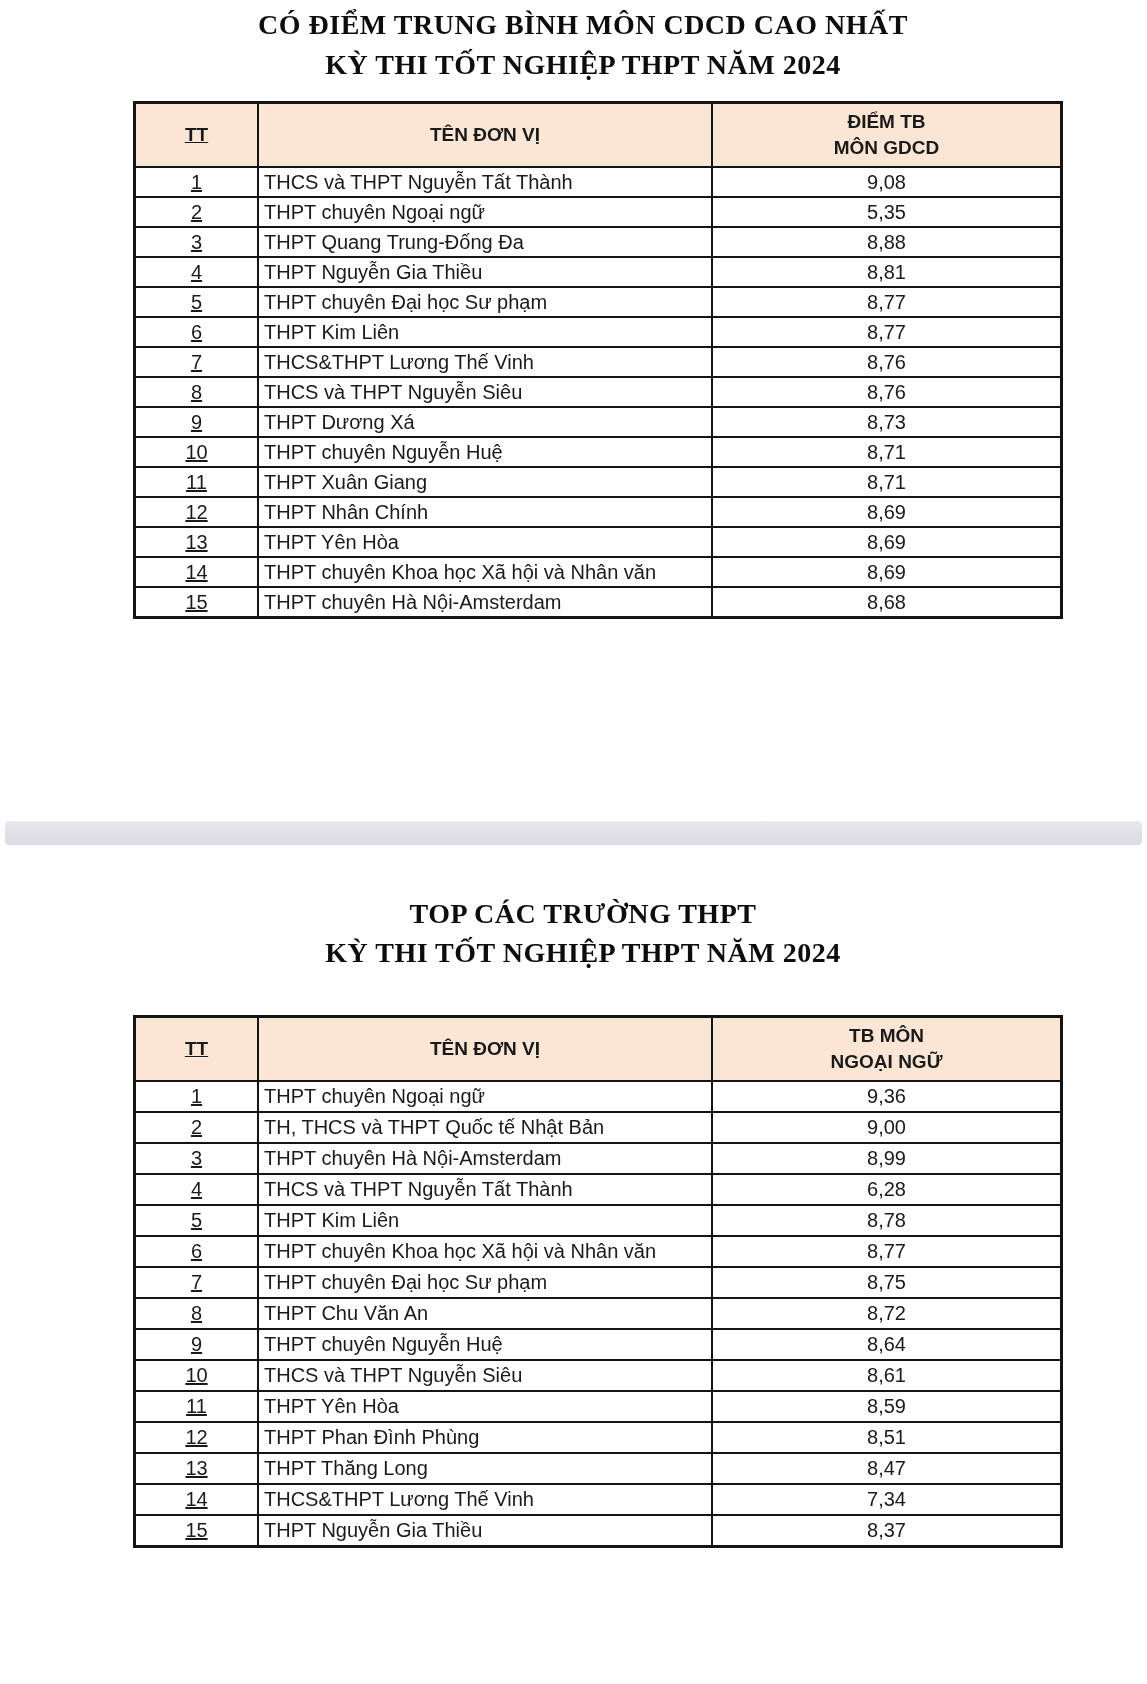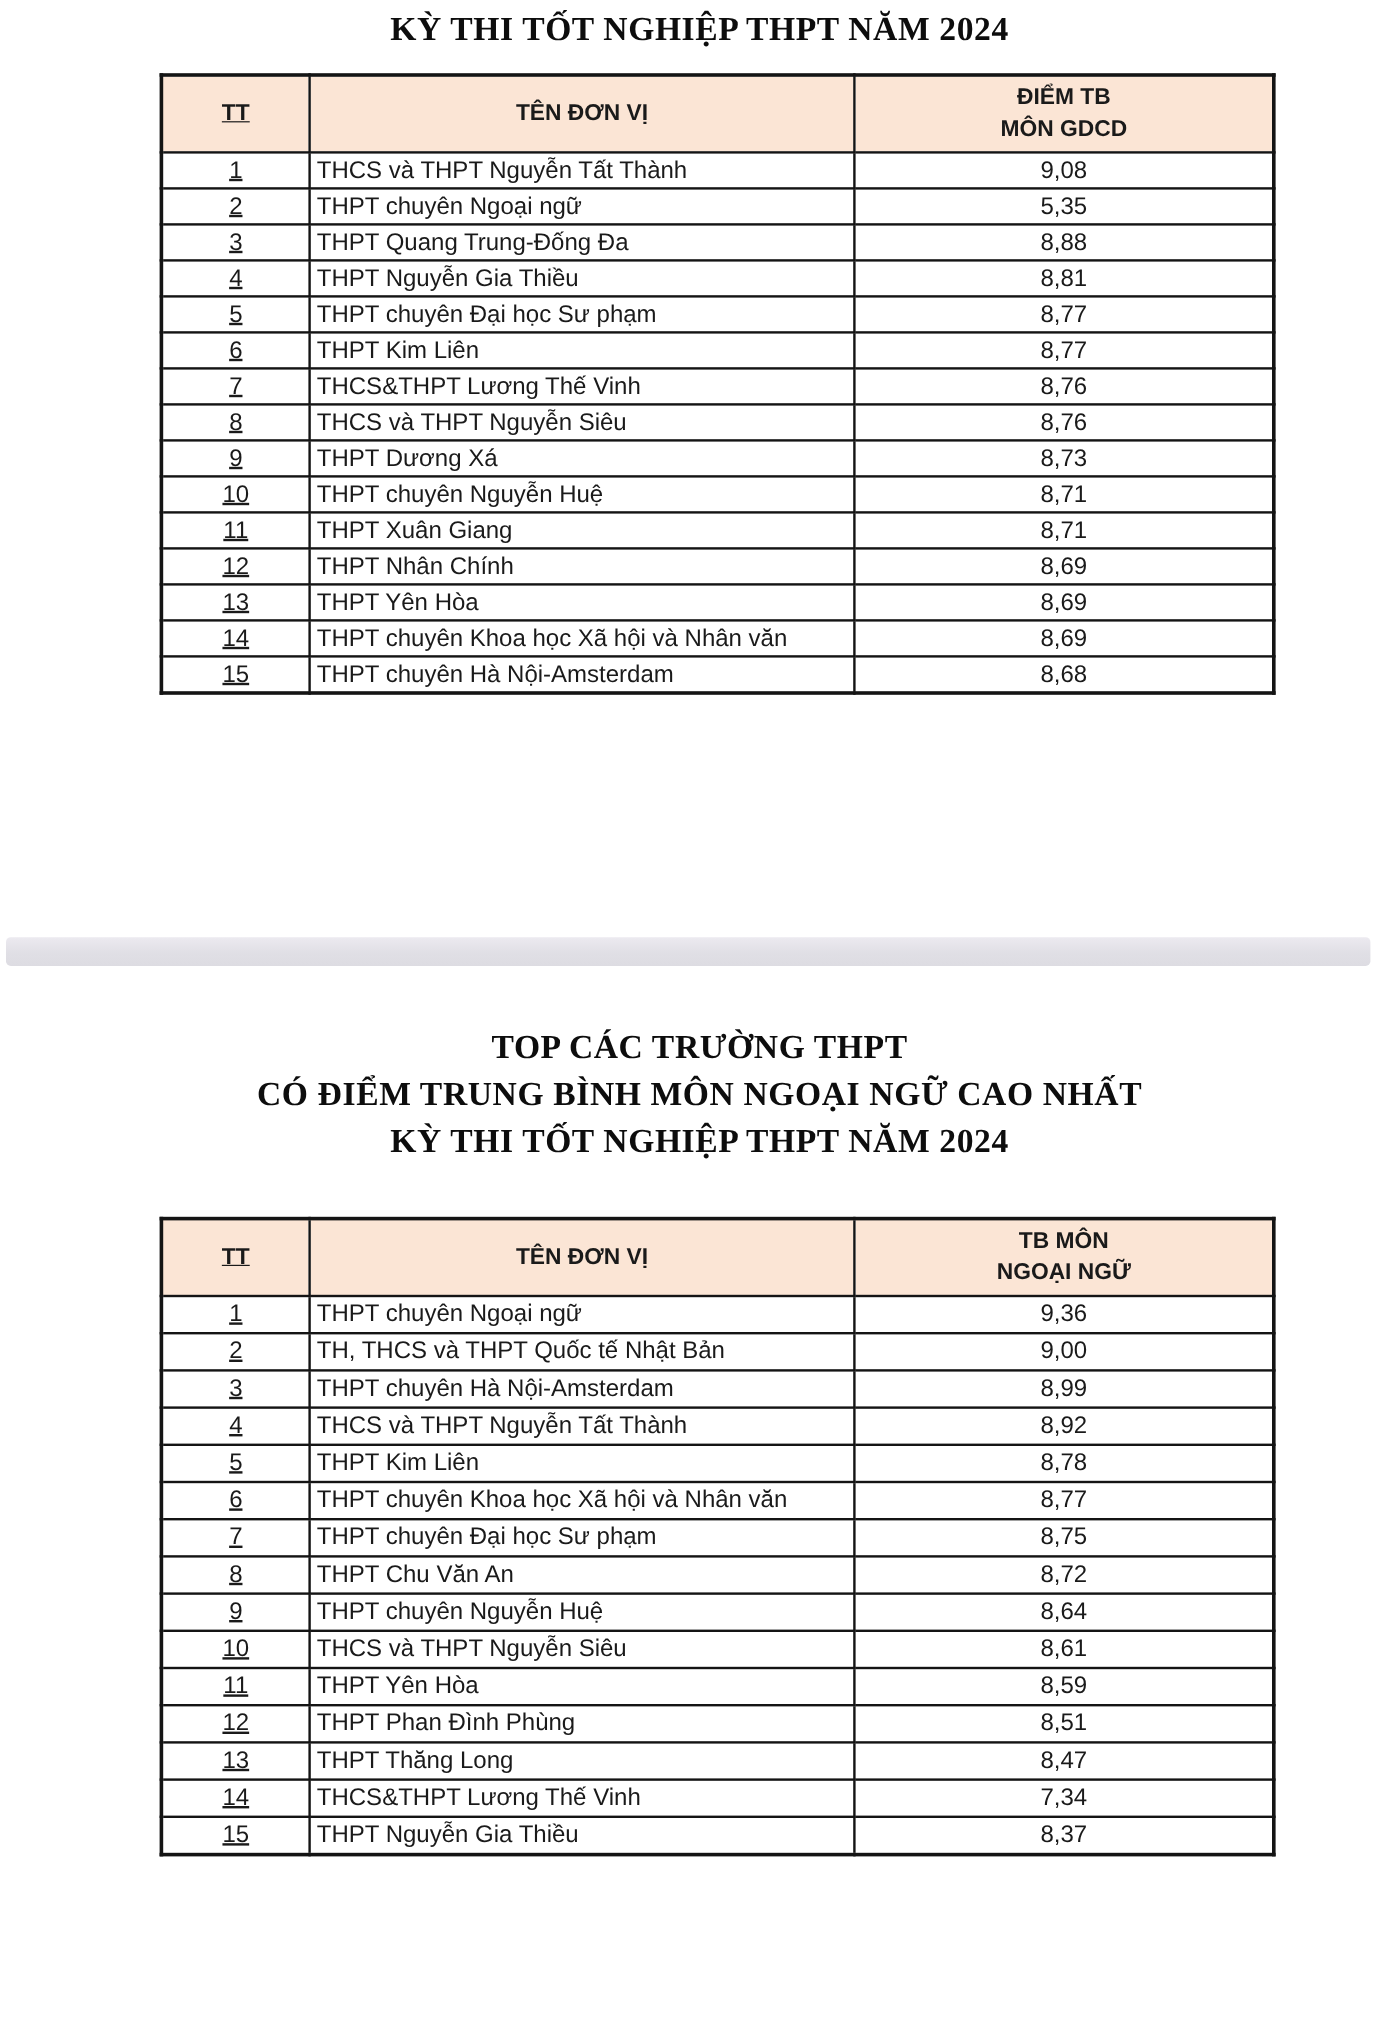--- a/index.html
+++ b/index.html
@@ -78,20 +78,21 @@
     border-radius: 4px;
     background: linear-gradient(#eceaf0, #e0dfe5 55%, #dddce2);
   }
 </style>
 </head>
 <body>
 
 <div class="page">
 
   <div class="title-block" id="title1">
+    <div class="title-line">CÓ ĐIỂM TRUNG BÌNH MÔN CDCD CAO NHẤT</div>
     <div class="title-line">KỲ THI TỐT NGHIỆP THPT NĂM 2024</div>
   </div>
 
   <table class="score-table" id="table1">
     <thead>
       <tr>
         <th class="col-tt">TT</th>
         <th class="col-name">TÊN ĐƠN VỊ</th>
         <th class="col-score">
           <div class="hdr-line">ĐIỂM TB</div>
@@ -175,21 +176,20 @@
           <td class="col-name">THPT chuyên Hà Nội-Amsterdam</td>
           <td class="col-score">8,68</td>
         </tr>
       </tbody>
   </table>
 
   <div class="section-divider"></div>
 
   <div class="title-block" id="title2">
     <div class="title-line">TOP CÁC TRƯỜNG THPT</div>
-    <div class="title-line">CÓ ĐIỂM TRUNG BÌNH MÔN NGOẠI NGỮ CAO NHẤT</div>
     <div class="title-line">KỲ THI TỐT NGHIỆP THPT NĂM 2024</div>
   </div>
 
   <table class="score-table" id="table2">
     <thead>
       <tr>
         <th class="col-tt">TT</th>
         <th class="col-name">TÊN ĐƠN VỊ</th>
         <th class="col-score">
           <div class="hdr-line">TB MÔN</div>
@@ -209,21 +209,21 @@
           <td class="col-score">9,00</td>
         </tr>
         <tr>
           <td class="col-tt">3</td>
           <td class="col-name">THPT chuyên Hà Nội-Amsterdam</td>
           <td class="col-score">8,99</td>
         </tr>
         <tr>
           <td class="col-tt">4</td>
           <td class="col-name">THCS và THPT Nguyễn Tất Thành</td>
-          <td class="col-score">8,92</td>
+          <td class="col-score">6,28</td>
         </tr>
         <tr>
           <td class="col-tt">5</td>
           <td class="col-name">THPT Kim Liên</td>
           <td class="col-score">8,78</td>
         </tr>
         <tr>
           <td class="col-tt">6</td>
           <td class="col-name">THPT chuyên Khoa học Xã hội và Nhân văn</td>
           <td class="col-score">8,77</td>

